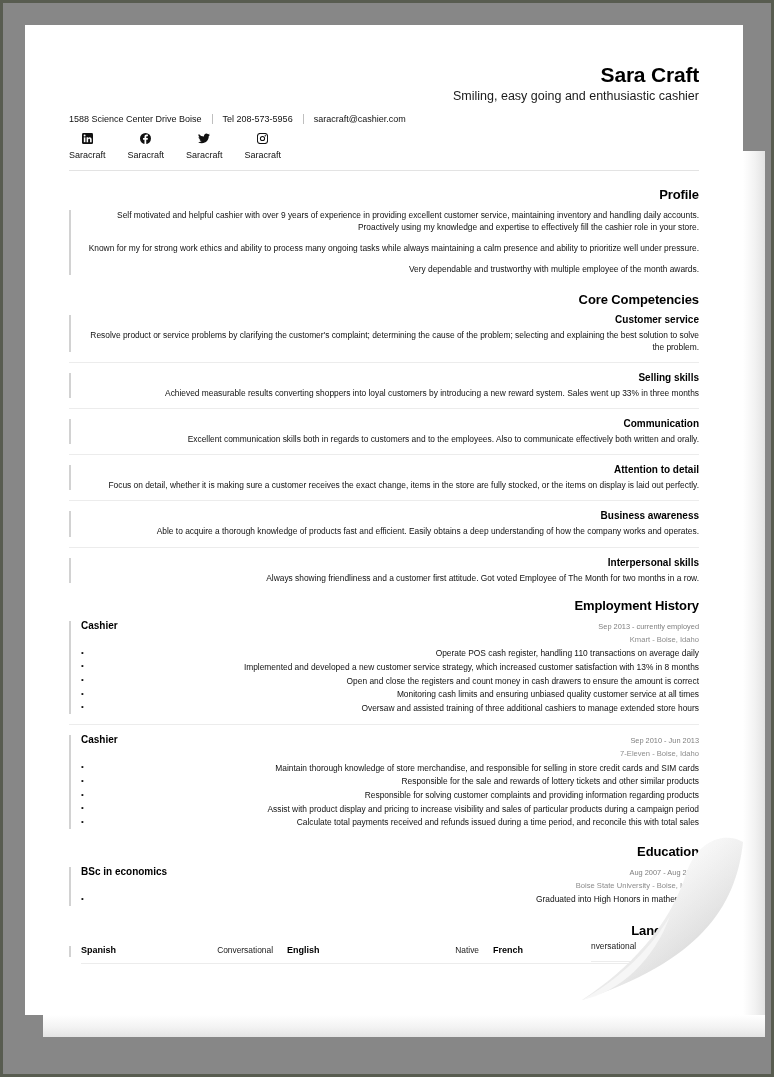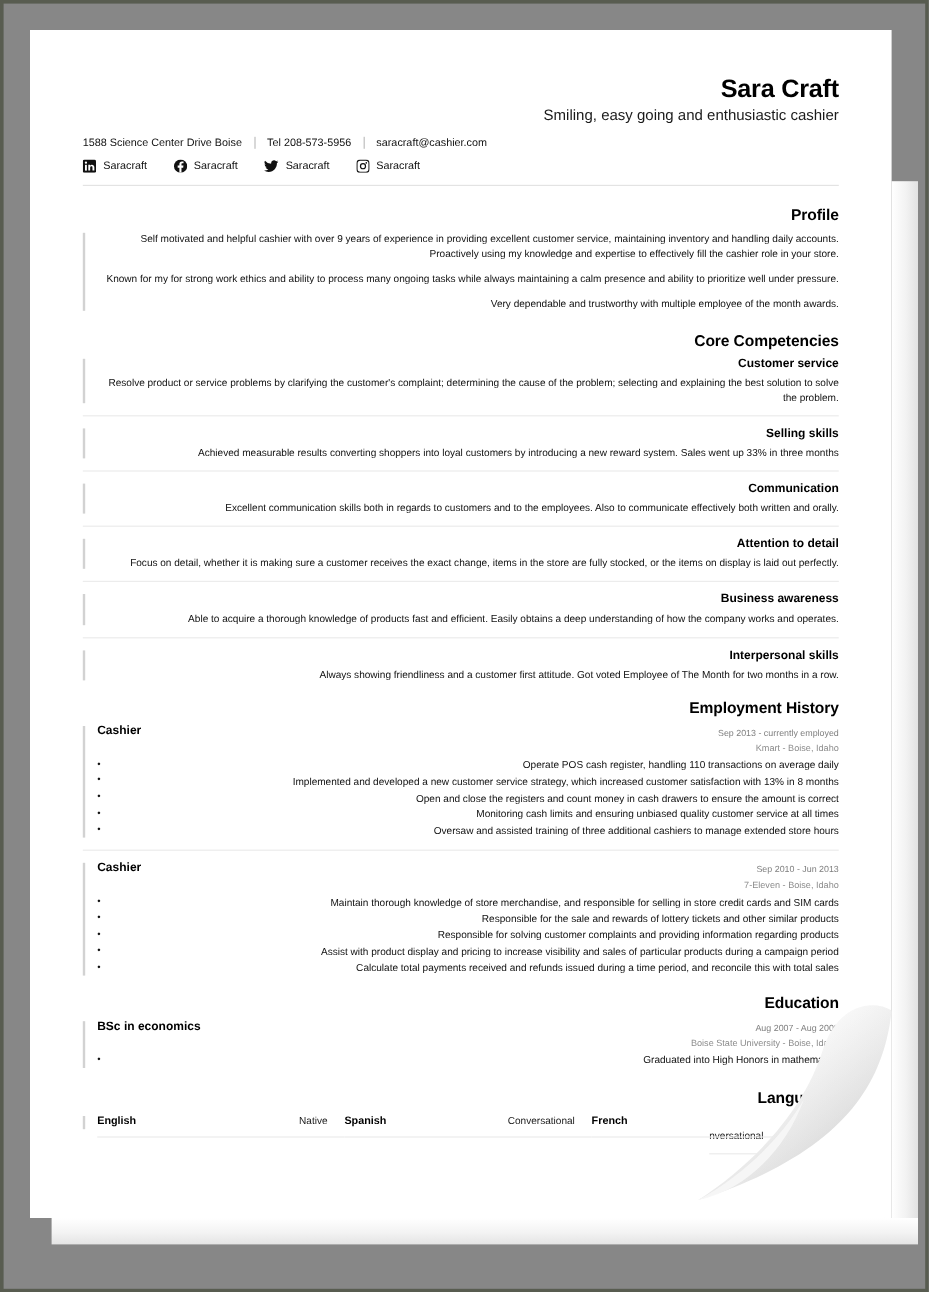--- a/index.html
+++ b/index.html
@@ -92,20 +92,21 @@
     align-items: center;
     gap: 22px;
     margin: 0 0 3px 0;
   }
   .social {
     display: flex;
     align-items: center;
     gap: 6px;
     font-size: 9px;
     color: #111111;
+    flex-direction: column;
   }
   .social svg { display: block; }
 
   .header-rule {
     height: 1px;
     background: #e3e3e3;
     margin: 10px 0 0 0;
   }
 
   
@@ -426,26 +427,26 @@
         <div class="item-sub">Boise State University - Boise, Idaho</div>
         <ul class="bullets">
           <li>Graduated into High Honors in mathematics</li>
         </ul>
       </div>
 
       <h2 class="sec-title">Languages</h2>
 
       <div class="lang-row">
         <div class="lang-cell">
+          <span class="lang-name">Spanish</span>
+          <span class="lang-level">Conversational</span>
+        </div>
+        <div class="lang-cell">
           <span class="lang-name">English</span>
           <span class="lang-level">Native</span>
-        </div>
-        <div class="lang-cell">
-          <span class="lang-name">Spanish</span>
-          <span class="lang-level">Conversational</span>
         </div>
         <div class="lang-cell">
           <span class="lang-name">French</span>
           <span class="lang-level"></span>
         </div>
       </div>
 
     </div>
 
     <div class="curl">

